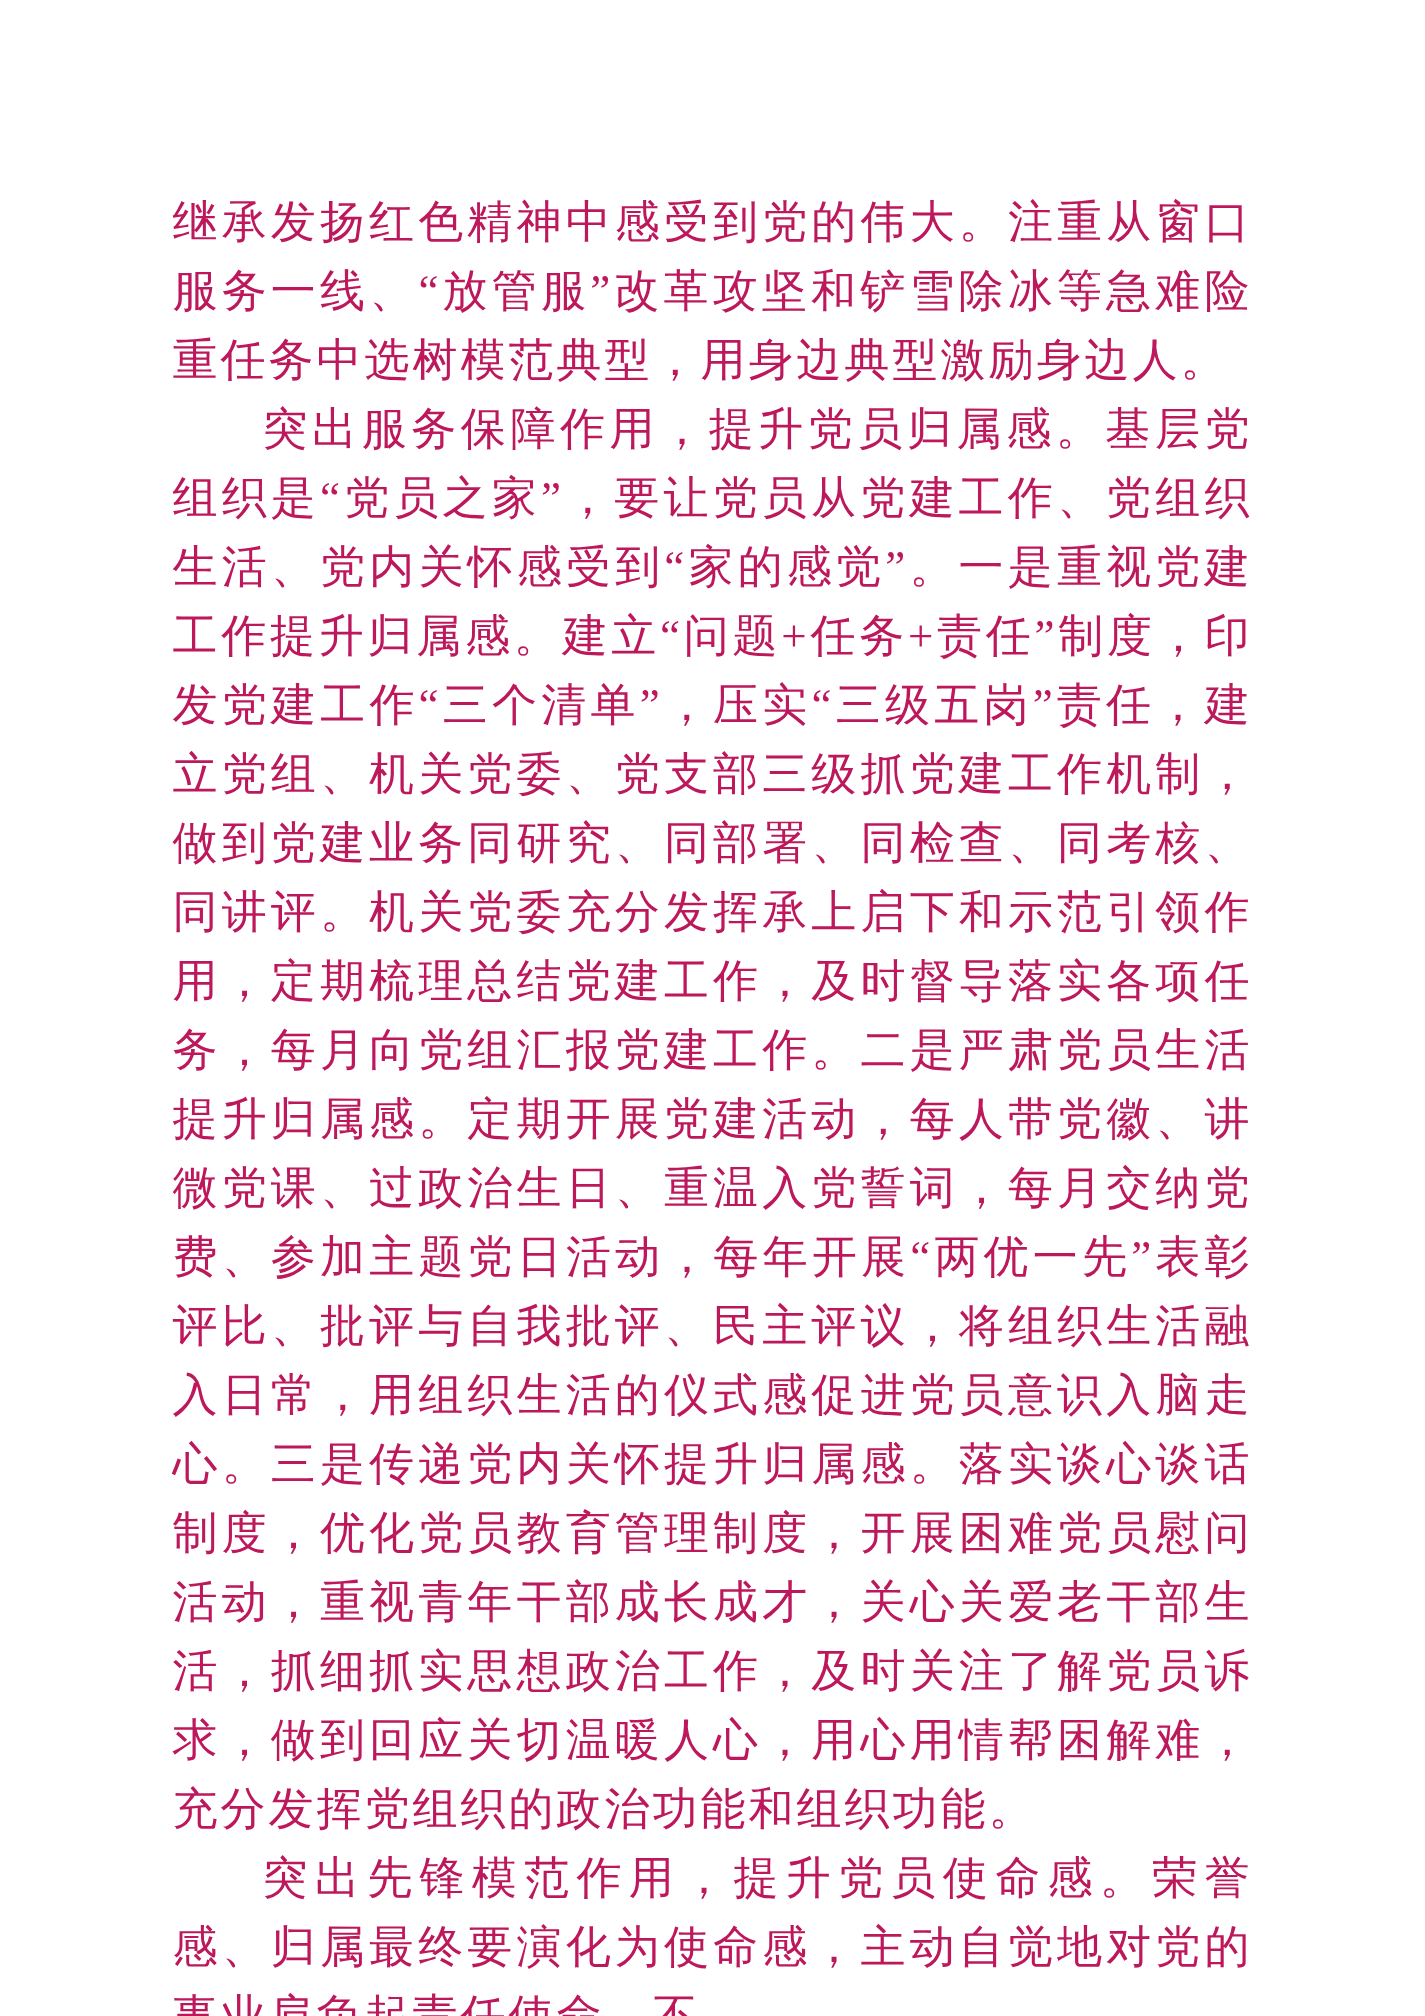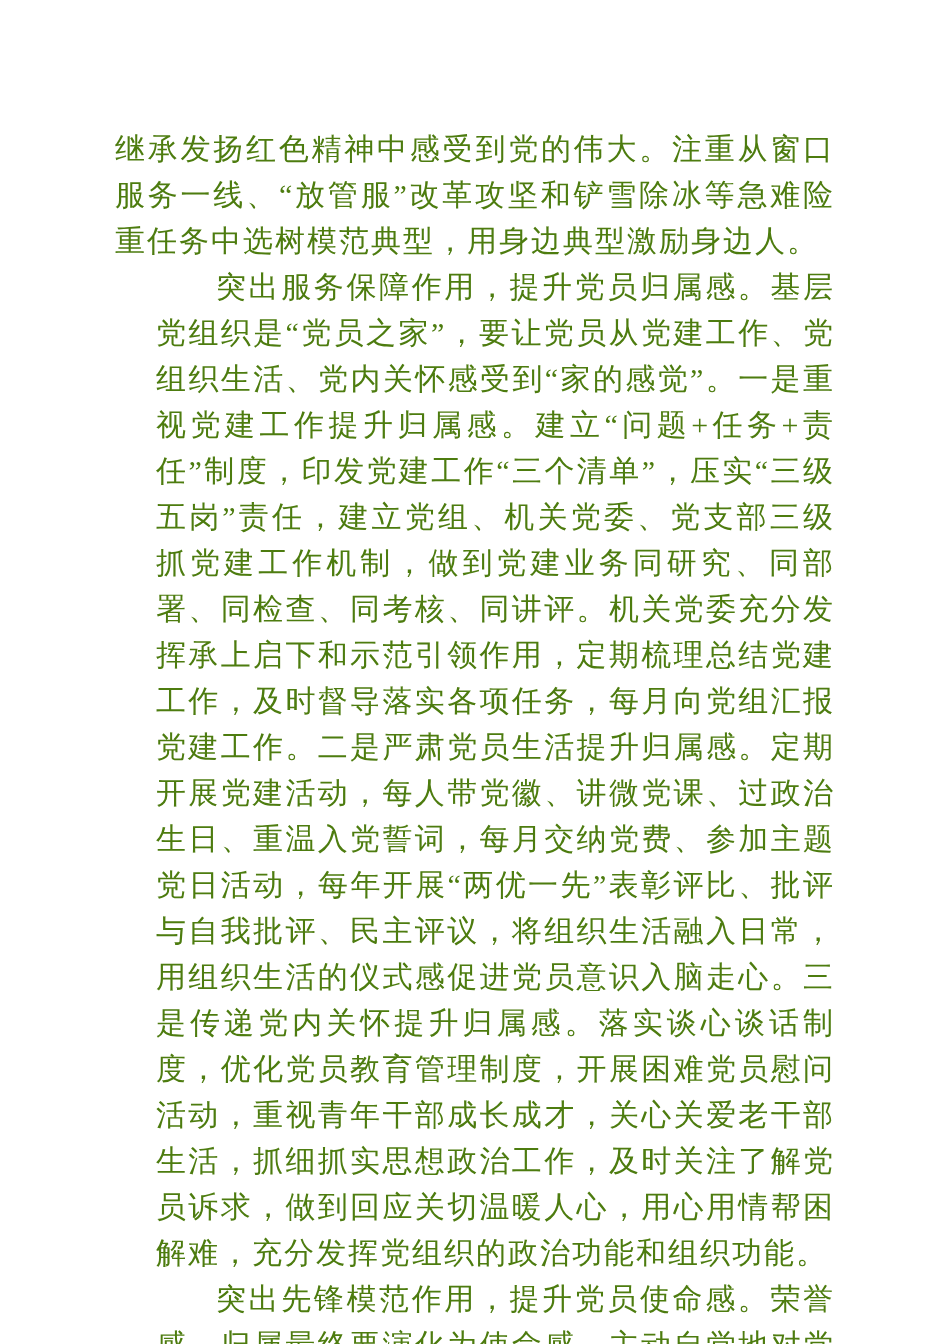--- a/index.html
+++ b/index.html
@@ -9,37 +9,36 @@
   }
   .page {
     position: relative;
     width: 950px;
     height: 1344px;
     background: #ffffff;
     box-sizing: border-box;
     padding: 126px 115px 0 115px;
     overflow: hidden;
     font-family: "Liberation Serif", "DejaVu Serif", serif;
-    color: #4d7c0f;
+    color: #be185d;
   }
   .doc-body {
     width: 720px;
   }
   .para {
     margin: 0;
     font-size: 30px;
     line-height: 46px;
     letter-spacing: 2px;
     text-align: justify;
     text-justify: inter-ideograph;
     word-break: break-all;
   }
   .para.indent {
     text-indent: 2em;
-    margin-left: 41px;
   }
 </style>
 </head>
 <body>
 
 <div class="page">
   <div class="doc-body">
       <p class="para">继承发扬红色精神中感受到党的伟大。注重从窗口服务一线、“放管服”改革攻坚和铲雪除冰等急难险重任务中选树模范典型，用身边典型激励身边人。</p>
       <p class="para indent">突出服务保障作用，提升党员归属感。基层党组织是“党员之家”，要让党员从党建工作、党组织生活、党内关怀感受到“家的感觉”。一是重视党建工作提升归属感。建立“问题+任务+责任”制度，印发党建工作“三个清单”，压实“三级五岗”责任，建立党组、机关党委、党支部三级抓党建工作机制，做到党建业务同研究、同部署、同检查、同考核、同讲评。机关党委充分发挥承上启下和示范引领作用，定期梳理总结党建工作，及时督导落实各项任务，每月向党组汇报党建工作。二是严肃党员生活提升归属感。定期开展党建活动，每人带党徽、讲微党课、过政治生日、重温入党誓词，每月交纳党费、参加主题党日活动，每年开展“两优一先”表彰评比、批评与自我批评、民主评议，将组织生活融入日常，用组织生活的仪式感促进党员意识入脑走心。三是传递党内关怀提升归属感。落实谈心谈话制度，优化党员教育管理制度，开展困难党员慰问活动，重视青年干部成长成才，关心关爱老干部生活，抓细抓实思想政治工作，及时关注了解党员诉求，做到回应关切温暖人心，用心用情帮困解难，充分发挥党组织的政治功能和组织功能。</p>
       <p class="para indent">突出先锋模范作用，提升党员使命感。荣誉感、归属最终要演化为使命感，主动自觉地对党的事业肩负起责任使命，不</p>

